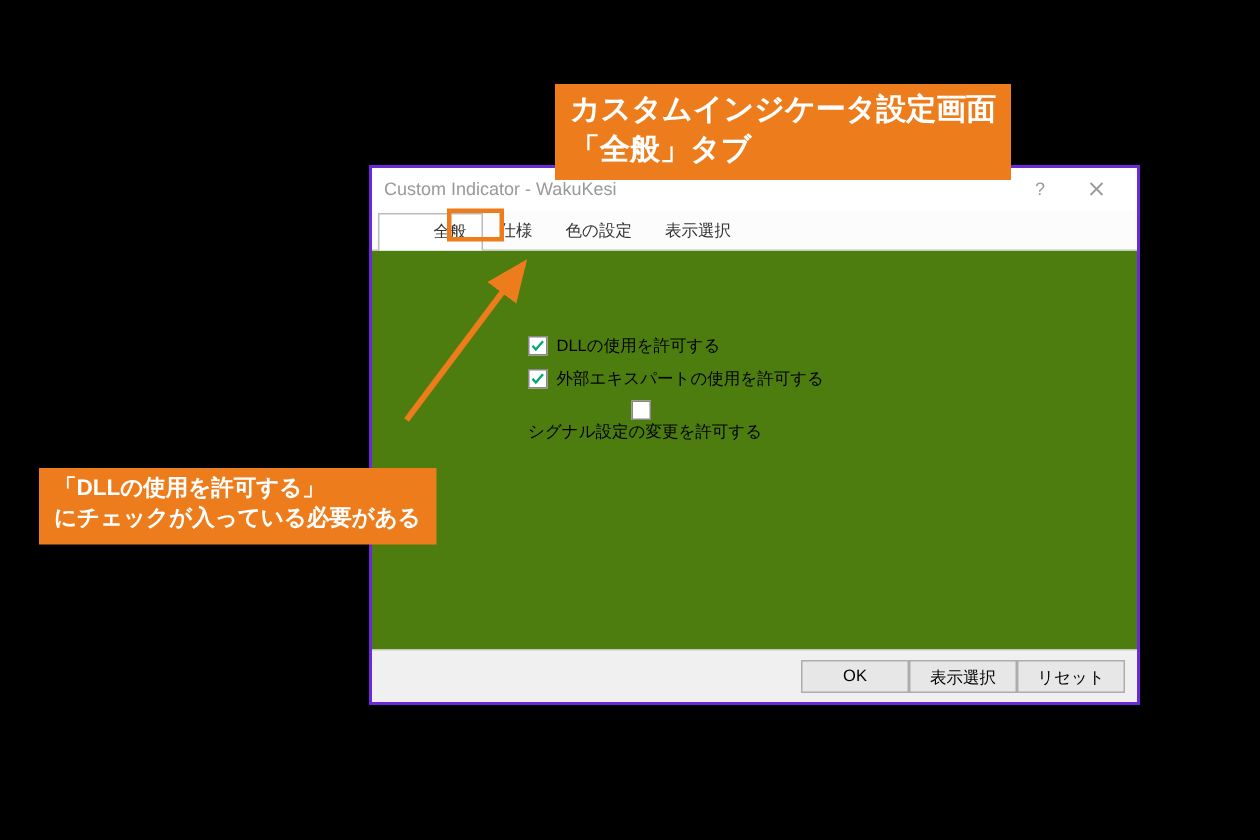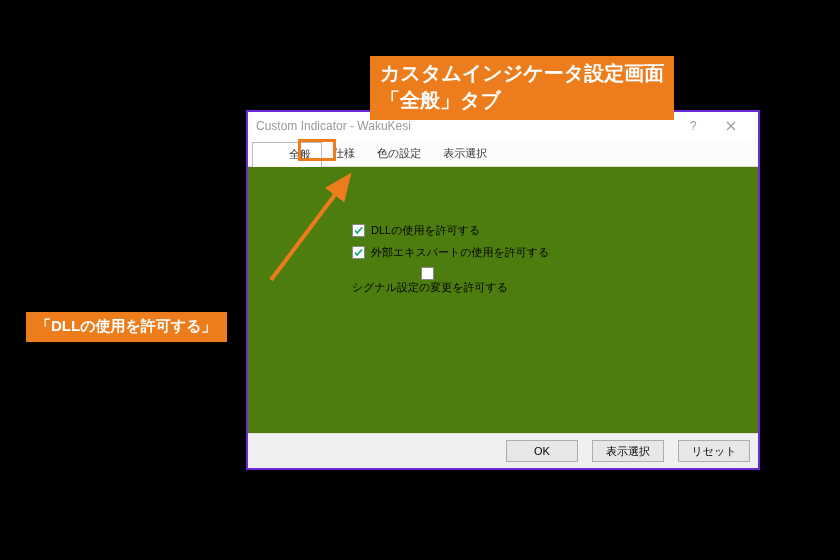--- a/index.html
+++ b/index.html
@@ -12,21 +12,21 @@
   .tab{padding:4px 10px 5px;border:1px solid transparent;border-bottom:none;position:relative;}
   .tab.active{border-color:#bbb;background:#fff;top:1px;padding-left:36px;}
   .tab.cut{padding-right:4px;}
   .content{position:relative;height:272px;}
   .check-row{position:absolute;left:104px;font-size:11px;color:#000;display:flex;align-items:center;}
   .check-row.r1{top:56px;}
   .check-row.r2{top:78px;justify-content:space-between;}
   .check-row.r3{top:100px;flex-direction:column;}
   .cb{width:13px;height:13px;border:1px solid #888;margin-right:6px;display:flex;align-items:center;justify-content:center;box-sizing:border-box;background:#fff;}
   .cb svg{display:block;}
-  .buttonbar{position:absolute;bottom:0;left:0;right:0;height:34px;background:#f0f0f0;border-top:1px solid #ddd;display:flex;justify-content:flex-end;align-items:center;padding-right:8px;gap:14px;}
+  .buttonbar{position:absolute;bottom:0;left:0;right:0;height:34px;background:#f0f0f0;border-top:1px solid #ddd;display:flex;justify-content:flex-end;align-items:center;padding-right:8px;gap:0;}
   .btn{min-width:72px;height:22px;font-size:11px;border:1px solid #adadad;background:#e7e7e7;display:flex;align-items:center;justify-content:center;padding:0 12px;box-sizing:border-box;}
   .callout{position:absolute;background:#ed7d1c;color:#fff;font-weight:bold;padding:4px 10px 6px;line-height:1.35;}
   .callout.top{left:370px;top:56px;font-size:20px;}
   .callout.left{left:26px;top:272px;font-size:15px;margin-top:40px;}
   .tab-highlight{position:absolute;left:298px;top:139px;width:38px;height:22px;border:3px solid #ed7d1c;box-sizing:border-box;}
   .arrow{position:absolute;left:265px;top:170px;pointer-events:none;}
 </style>
 </head>
 <body>
 
@@ -91,20 +91,21 @@
 
 <div class="tab-highlight"></div>
 
 <div class="callout top">
   <div>カスタムインジケータ設定画面</div>
   <div>「全般」タブ</div>
 </div>
 
 <div class="callout left">
   <div>「DLLの使用を許可する」</div>
+  <div>にチェックが入っている必要がある</div>
 </div>
 
 <svg class="arrow" width="100" height="120">
   <defs>
     <marker id="ah" markerWidth="8" markerHeight="8" refX="6" refY="3" orient="auto">
       <path d="M0,0 L7,3 L0,6 Z" fill="#ed7d1c"></path>
     </marker>
   </defs>
   <line x1="6" y1="110" x2="84" y2="6" stroke="#ed7d1c" stroke-width="4" marker-end="url(#ah)"></line>
 </svg>

